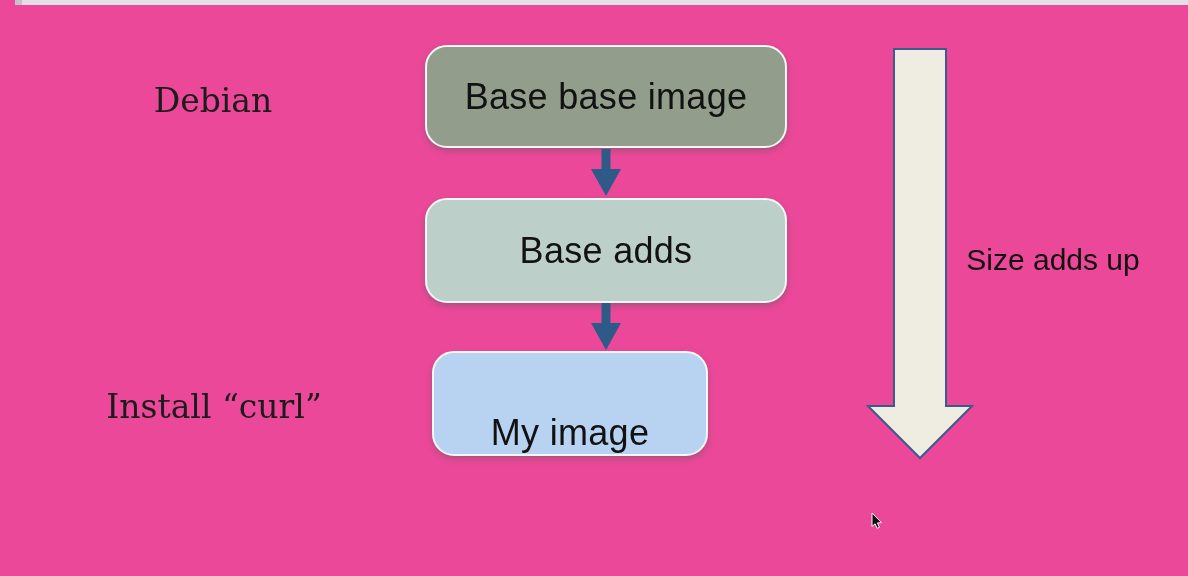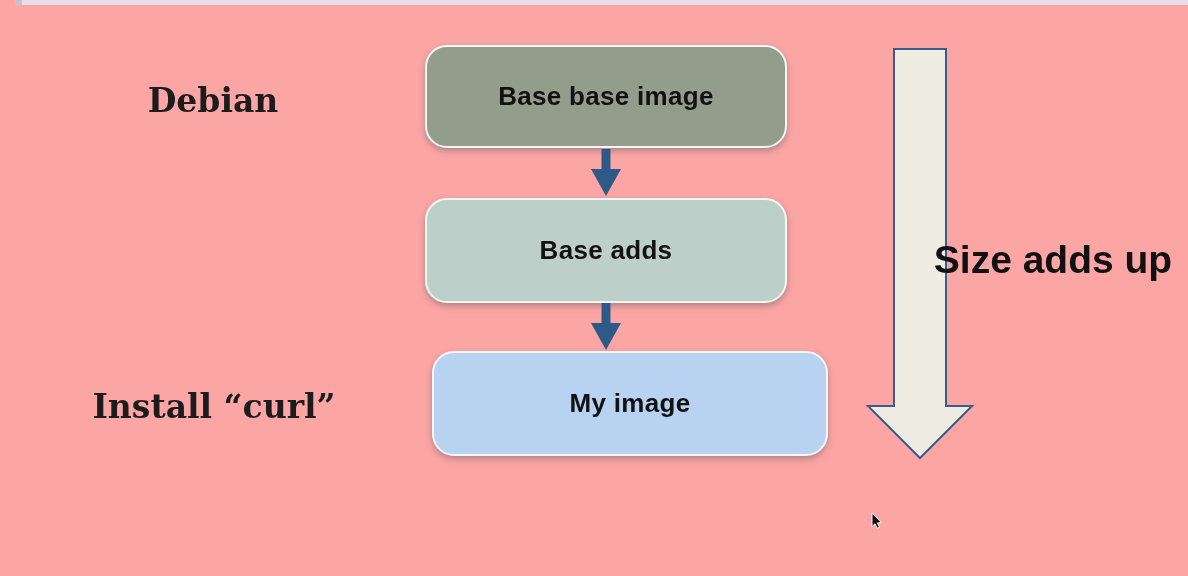--- a/index.html
+++ b/index.html
@@ -45,67 +45,67 @@
     height: 103px;
     border: 2px solid #f5f7f6;
     border-radius: 22px;
     box-shadow: 0 3px 6px rgba(90, 90, 90, 0.45);
     display: flex;
     align-items: center;
     justify-content: center;
     box-sizing: border-box;
   }
   .layer-box .box-label {
-    font-size: 26px;
+    font-size: 36px;
     color: #121212;
     letter-spacing: 0.3px;
   }
   .connector {
     position: absolute;
     left: 588px;
     width: 36px;
   }
   .big-arrow {
     position: absolute;
     left: 864px;
     top: 46px;
   }
   .size-label {
     position: absolute;
     transform: translate(-50%, -50%);
-    font-size: 39px;
+    font-size: 30px;
     color: #111;
     white-space: nowrap;
   }
   .cursor {
     position: absolute;
     left: 871px;
     top: 513px;
   }
 </style>
 </head>
 <body>
 
-<div id="stage" style="background: #fca5a5; font-weight: bold;">
+<div id="stage" style="background: #ec4899;">
 
   <div class="top-bar" style="background: rgb(228, 222, 231);"></div>
   <div class="top-bar-accent" style="background: rgb(201, 194, 205);"></div>
 
   <div class="row-label" style="left:213px; top:100px;">Debian</div>
   <div class="row-label" style="left:214px; top:406px;">Install “curl”</div>
 
   <div class="layer-box" style="left: 425px; top: 45px; height: 103px; background: rgb(146, 158, 139);">
     <span class="box-label">Base base image</span>
   </div>
 
   <div class="layer-box" style="left: 425px; top: 198px; height: 105px; background: rgb(189, 207, 201);">
     <span class="box-label">Base adds</span>
   </div>
 
-  <div class="layer-box" style="left: 432px; top: 351px; width: 396px; height: 105px; background: rgb(184, 211, 242);">
+  <div class="layer-box" style="left: 432px; top: 351px; width: 276px; height: 105px; background: rgb(184, 211, 242); align-items: flex-end;">
     <span class="box-label">My image</span>
   </div>
 
   <svg class="connector" style="top:149px; height:48px;" viewBox="0 0 36 48">
     <polygon points="13.5,0 22.5,0 22.5,20 33,20 18,47 3,20 13.5,20" style="fill: rgb(46, 90, 136);"></polygon>
   </svg>
 
   <svg class="connector" style="top:303px; height:48px;" viewBox="0 0 36 48">
     <polygon points="13.5,0 22.5,0 22.5,20 33,20 18,47 3,20 13.5,20" style="fill: rgb(46, 90, 136);"></polygon>
   </svg>

